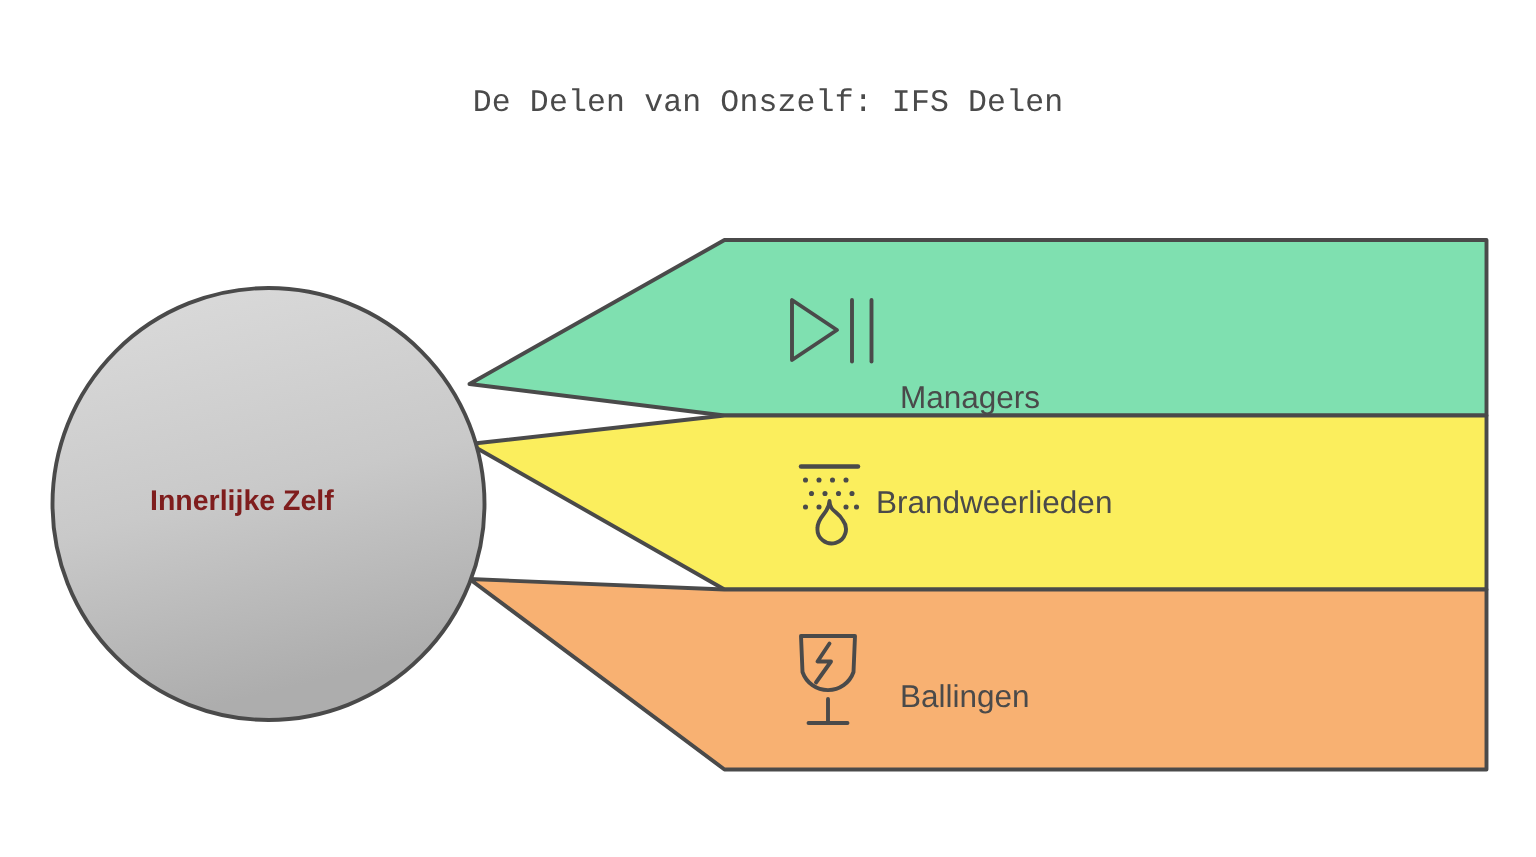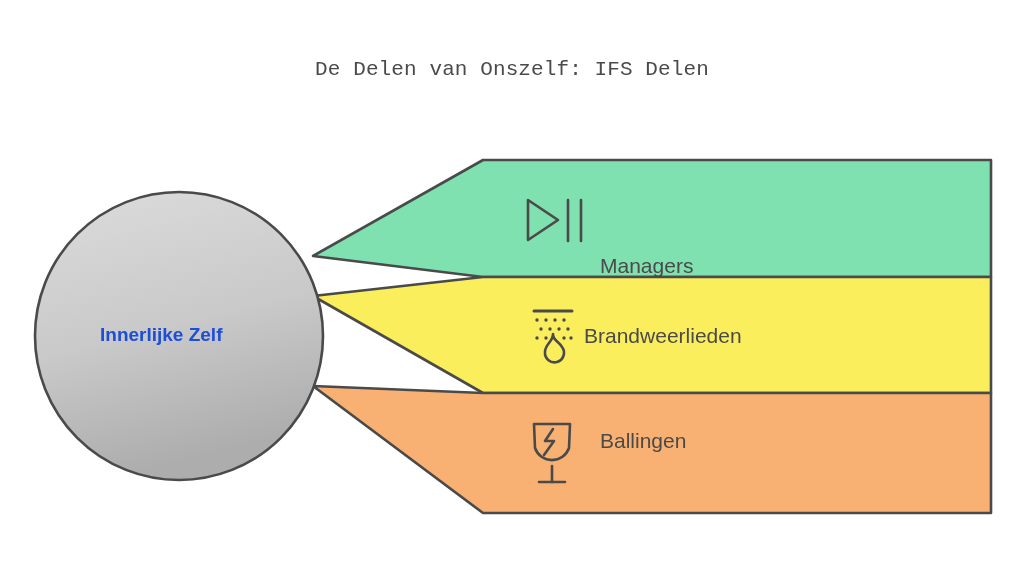--- a/index.html
+++ b/index.html
@@ -37,21 +37,21 @@
     font-size: 21px;
     font-weight: 400;
     color: #4a4a4a;
     letter-spacing: 0.1px;
   }
   .node-label {
     position: absolute;
     font-family: "Liberation Sans", sans-serif;
     font-weight: bold;
     font-size: 19px;
-    color: #1d4ed8;
+    color: #7f1d1d;
     white-space: nowrap;
   }
   .band-label {
     position: absolute;
     font-family: "Liberation Sans", sans-serif;
     font-size: 21px;
     font-weight: 400;
     color: #4a4a4a;
     white-space: nowrap;
   }
@@ -63,21 +63,21 @@
     left: 600px;
     top: 222px;
     margin-top: 32px;
   }
   #label-brandweerlieden {
     left: 584px;
     top: 324px;
   }
   #label-ballingen {
     left: 600px;
-    top: 429px;
+    top: 453px;
   }
 </style>
 </head>
 <body>
 
 <div id="stage">
 
   <svg id="diagram-svg" viewBox="0 0 1024 571">
     <defs>
       <linearGradient id="coreGrad" x1="0" y1="0" x2="0.25" y2="1">

